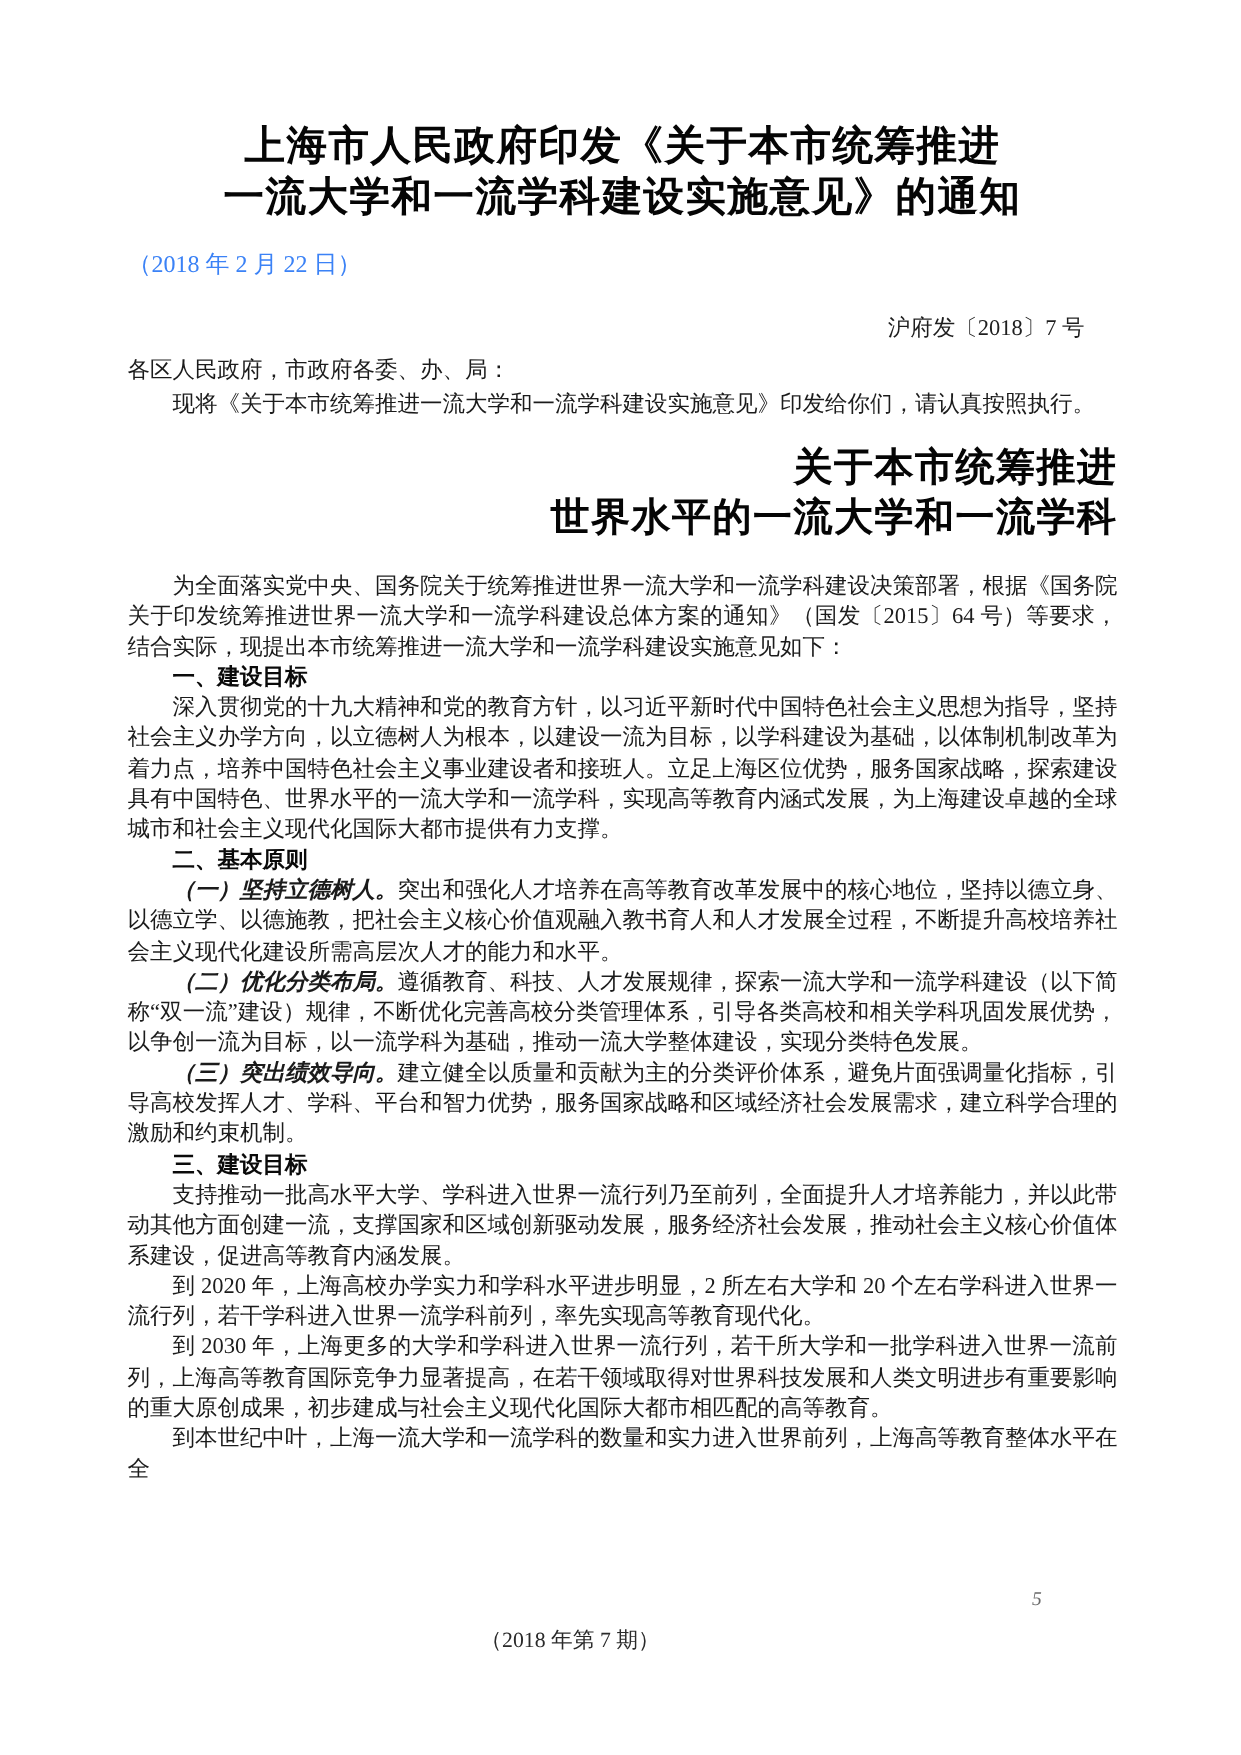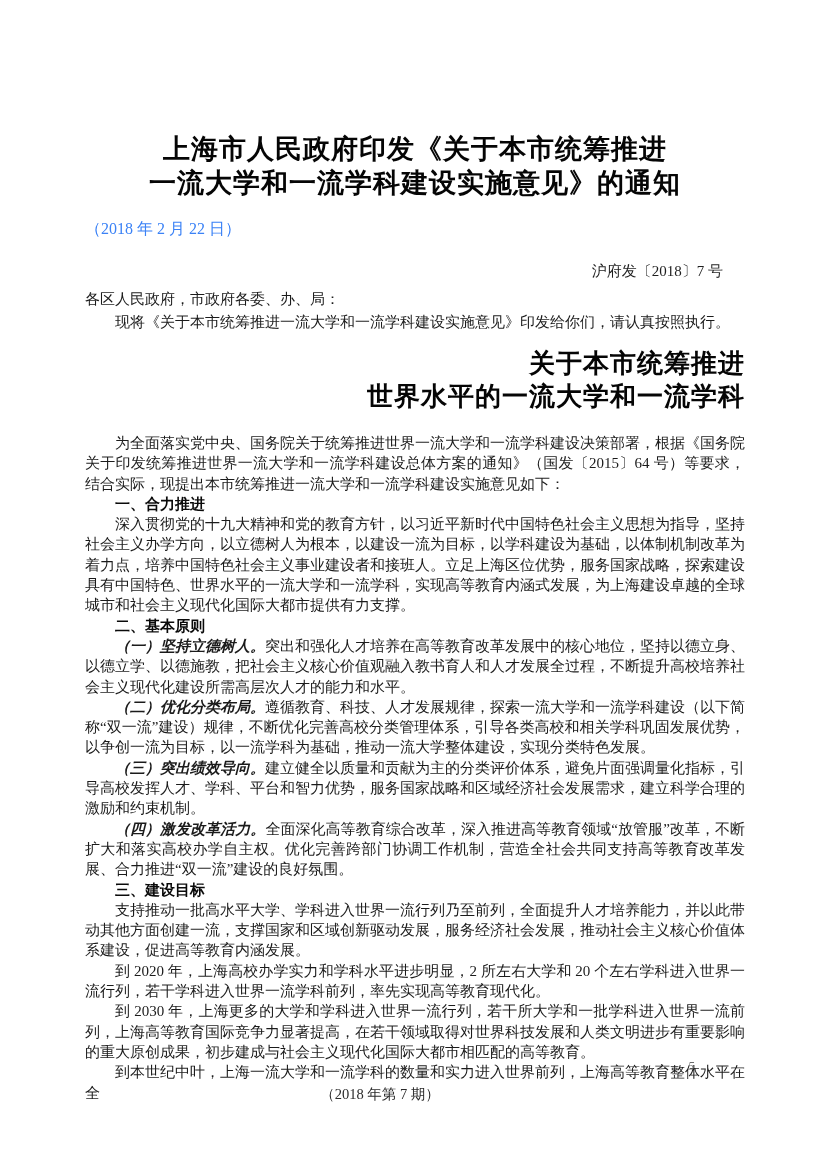--- a/index.html
+++ b/index.html
@@ -16,22 +16,22 @@
     color: #1b1b1b;
     overflow: hidden;
   }
   .content {
     position: absolute;
     left: 85px;
     top: 0;
     width: 660px;
   }
   .notice-title {
-    margin: 16px;
-    padding-top: 116px;
+    margin: 0;
+    padding-top: 80px;
     text-align: center;
     font-family: "Liberation Sans", "DejaVu Sans", sans-serif;
     font-weight: bold;
     font-size: 27px;
     line-height: 34px;
     letter-spacing: 1px;
     color: #050505;
   }
   .date-line {
     margin-top: 19px;
@@ -135,28 +135,27 @@
 
     <h2 class="subject-title">
       <span>关于本市统筹推进</span><br>
       <span>世界水平的一流大学和一流学科</span>
     </h2>
 
     <div class="body-text">
 
       <p class="para">为全面落实党中央、国务院关于统筹推进世界一流大学和一流学科建设决策部署，根据《国务院关于印发统筹推进世界一流大学和一流学科建设总体方案的通知》（国发〔2015〕64 号）等要求，结合实际，现提出本市统筹推进一流大学和一流学科建设实施意见如下：</p>
 
-      <h3 class="sec-heading">一、合力推进</h3>
+      <h3 class="sec-heading">一、建设目标</h3>
       <p class="para"><span class="lead"></span><span>深入贯彻党的十九大精神和党的教育方针，以习近平新时代中国特色社会主义思想为指导，坚持社会主义办学方向，以立德树人为根本，以建设一流为目标，以学科建设为基础，以体制机制改革为着力点，培养中国特色社会主义事业建设者和接班人。立足上海区位优势，服务国家战略，探索建设具有中国特色、世界水平的一流大学和一流学科，实现高等教育内涵式发展，为上海建设卓越的全球城市和社会主义现代化国际大都市提供有力支撑。</span></p>
 
       <h3 class="sec-heading">二、基本原则</h3>
       <p class="para"><span class="lead">（一）坚持立德树人。</span><span>突出和强化人才培养在高等教育改革发展中的核心地位，坚持以德立身、以德立学、以德施教，把社会主义核心价值观融入教书育人和人才发展全过程，不断提升高校培养社会主义现代化建设所需高层次人才的能力和水平。</span></p>
       <p class="para"><span class="lead">（二）优化分类布局。</span><span>遵循教育、科技、人才发展规律，探索一流大学和一流学科建设（以下简称“双一流”建设）规律，不断优化完善高校分类管理体系，引导各类高校和相关学科巩固发展优势，以争创一流为目标，以一流学科为基础，推动一流大学整体建设，实现分类特色发展。</span></p>
       <p class="para"><span class="lead">（三）突出绩效导向。</span><span>建立健全以质量和贡献为主的分类评价体系，避免片面强调量化指标，引导高校发挥人才、学科、平台和智力优势，服务国家战略和区域经济社会发展需求，建立科学合理的激励和约束机制。</span></p>
-      <p class="para"><span class="lead">（四）激发改革活力。</span><span>全面深化高等教育综合改革，深入推进高等教育领域“放管服”改革，不断扩大和落实高校办学自主权。优化完善跨部门协调工作机制，营造全社会共同支持高等教育改革发展、合力推进“双一流”建设的良好氛围。</span></p>
 
       <h3 class="sec-heading">三、建设目标</h3>
       <p class="para"><span class="lead"></span><span>支持推动一批高水平大学、学科进入世界一流行列乃至前列，全面提升人才培养能力，并以此带动其他方面创建一流，支撑国家和区域创新驱动发展，服务经济社会发展，推动社会主义核心价值体系建设，促进高等教育内涵发展。</span></p>
       <p class="para"><span class="lead"></span><span>到 2020 年，上海高校办学实力和学科水平进步明显，2 所左右大学和 20 个左右学科进入世界一流行列，若干学科进入世界一流学科前列，率先实现高等教育现代化。</span></p>
       <p class="para"><span class="lead"></span><span>到 2030 年，上海更多的大学和学科进入世界一流行列，若干所大学和一批学科进入世界一流前列，上海高等教育国际竞争力显著提高，在若干领域取得对世界科技发展和人类文明进步有重要影响的重大原创成果，初步建成与社会主义现代化国际大都市相匹配的高等教育。</span></p>
       <p class="para"><span class="lead"></span><span>到本世纪中叶，上海一流大学和一流学科的数量和实力进入世界前列，上海高等教育整体水平在全</span></p>
 
     </div>
   </div>
 

